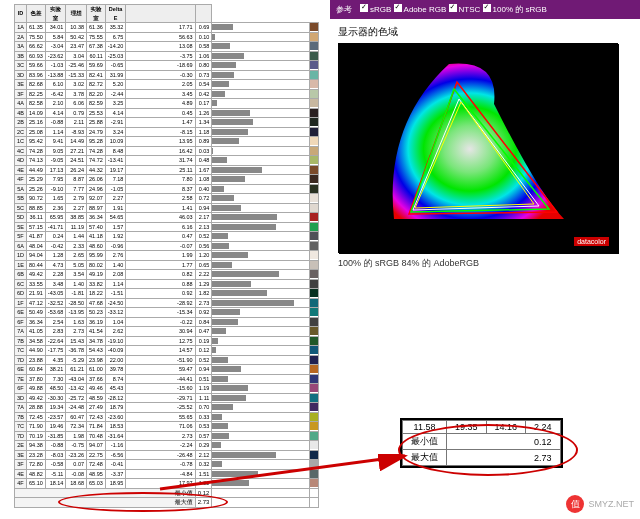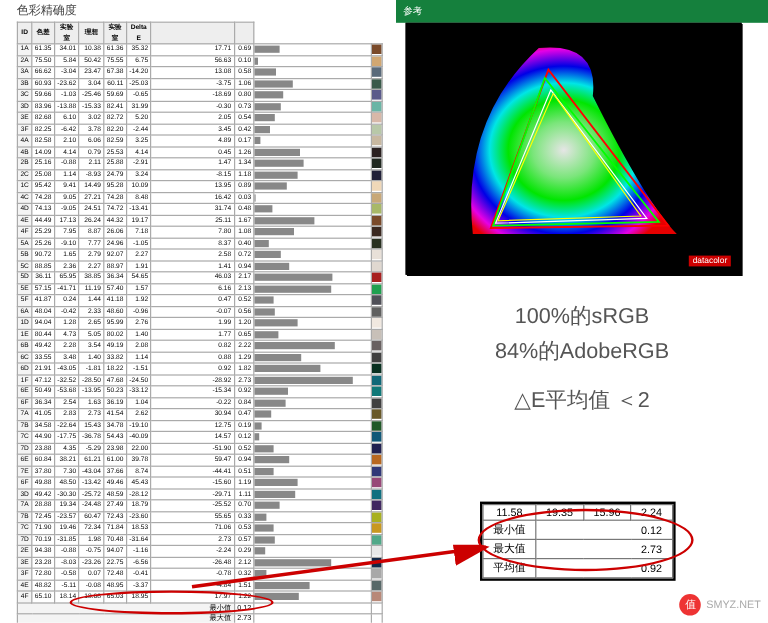--- a/index.html
+++ b/index.html
@@ -9,21 +9,21 @@
 .tbl{font-size:5.5px;border-collapse:collapse;margin-top:2px}
 .tbl th,.tbl td{border:1px solid #aaa;padding:0 2px;text-align:right;height:8.5px;line-height:8.5px}
 .tbl th{background:#eee;text-align:center}
 .tbl td:first-child{text-align:center;background:#f4f4f4}
 .bar-cell{width:110px;padding:0!important}
 .bar{height:6px;background:#888}
 .sw{width:8px;padding:0!important}
 .swatch{width:8px;height:8px}
 .summary td{font-size:6px}
 .right{position:absolute;left:330px;top:0;width:310px}
-.legend{background:#15803d;color:#fff;font-size:8px;padding:4px 6px;display:flex;gap:8px;align-items:center}
+.legend{background:#701a75;color:#fff;font-size:8px;padding:4px 6px;display:flex;gap:8px;align-items:center}
 .legend .box{width:8px;height:8px;background:#fff;display:inline-block;margin-right:2px;position:relative}
 .legend .box::after{content:"✓";position:absolute;color:#000;font-size:7px;left:1px;top:-1px}
 .gamut-title{font-size:10px;margin:6px 0 4px 8px}
 .gamut-box{width:280px;height:210px;border:1px solid #000;margin-left:8px;background:#000;position:relative}
 .gamut-caption{font-size:9px;margin:4px 0 0 8px;color:#333}
 .big-text{text-align:center;margin-top:20px}
 .big-text div{font-size:18px;color:#555;line-height:1.6}
 .delta{font-size:16px;margin-top:12px}
 .callout{position:absolute;left:400px;top:418px;border:2px solid #000;background:#fff;font-size:9px}
 .callout table{border-collapse:collapse}
@@ -33,21 +33,20 @@
 .oval1{position:absolute;left:58px;top:492px;width:170px;height:20px;border:2px solid #c00;border-radius:50%;pointer-events:none}
 .oval2{position:absolute;left:398px;top:424px;width:180px;height:52px;border:2px solid #c00;border-radius:50%;pointer-events:none}
 .watermark{position:absolute;right:6px;bottom:6px;font-size:9px;color:#aaa;display:flex;align-items:center;gap:4px}
 .wm-badge{width:18px;height:18px;border-radius:50%;background:#e33;color:#fff;font-size:9px;display:flex;align-items:center;justify-content:center}
 .dc{position:absolute;right:8px;bottom:6px;background:#c00;color:#fff;font-size:7px;padding:1px 3px}
 </style>
 </head>
 <body>
 
 <div class="left">
-<div class="left-title">色彩精确度</div>
 <table class="tbl">
 <thead>
         <tr id="hdr">
           <th>ID</th>
           <th>色差</th>
           <th>实验室</th>
           <th>理想</th>
           <th>实验室</th>
           <th>Delta E</th>
           <th class="bar-cell"></th>
@@ -853,21 +852,23 @@
           <td class="bar-cell"></td>
           <td class="sw"></td>
         </tr>
       </tbody>
 </table>
 </div>
 
 <div class="right">
 <div class="legend">
 <span>参考</span>
+<span id="lg"><span class="box"></span><span>sRGB</span> <span class="box"></span><span>Adobe RGB</span> <span class="box"></span><span>NTSC</span> <span class="box"></span><span>100% 的 sRGB</span> </span>
 </div>
+<div class="gamut-title">显示器的色域</div>
 <div class="gamut-box">
 <svg width="280" height="210" viewBox="0 0 280 210">
 <defs>
 <radialGradient id="spec" cx="45%" cy="55%" r="60%">
 <stop offset="0%" stop-color="#fff"></stop>
 <stop offset="25%" stop-color="#8f8"></stop>
 <stop offset="45%" stop-color="#0f0"></stop>
 <stop offset="60%" stop-color="#0ff"></stop>
 <stop offset="75%" stop-color="#00f"></stop>
 <stop offset="90%" stop-color="#f0f"></stop>
@@ -876,49 +877,41 @@
 </defs>
 <rect width="280" height="210" fill="#000"></rect>
 <path d="M55 175 Q45 80 110 20 Q160 15 155 60 Q200 150 225 175 Z" fill="url(#spec)" opacity="0.9"></path>
 <path d="M70 170 L118 38 L218 168 Z" fill="none" stroke="#f00" stroke-width="1.5"></path>
 <path d="M72 168 L115 45 L210 165 Z" fill="none" stroke="#0f0" stroke-width="1.5"></path>
 <path d="M74 166 L120 55 L200 162 Z" fill="none" stroke="#fff" stroke-width="1"></path>
 <path d="M76 164 L122 58 L195 160 Z" fill="none" stroke="#ff0" stroke-width="1"></path>
 </svg>
 <div class="dc">datacolor</div>
 </div>
-<div class="big-text">
-<div>100%的sRGB</div>
-<div>84%的AdobeRGB</div>
-<div class="delta">△E平均值 ＜2</div>
-</div>
+<div class="gamut-caption">100% 的 sRGB    84% 的 AdobeRGB</div>
 </div>
 
 <div class="callout">
 <table>
 <tbody>
         <tr id="coh">
           <td>11.58</td>
           <td>19.35</td>
-          <td>15.96</td>
+          <td>14.16</td>
           <td>2.24</td>
         </tr>
 </tbody>
       <tbody id="cob">
         <tr>
           <td>最小值</td>
           <td colspan="3">0.12</td>
         </tr>
         <tr>
           <td>最大值</td>
           <td colspan="3">2.73</td>
-        </tr>
-        <tr>
-          <td>平均值</td>
-          <td colspan="3">0.92</td>
         </tr>
       </tbody>
 </table>
 </div>
 
 <svg class="arrow">
     <defs>
       <marker id="ah" markerWidth="10" markerHeight="8" refX="9" refY="4" orient="auto">
         <path d="M0 0 L10 4 L0 8 Z" fill="#c00"></path>
       </marker>

